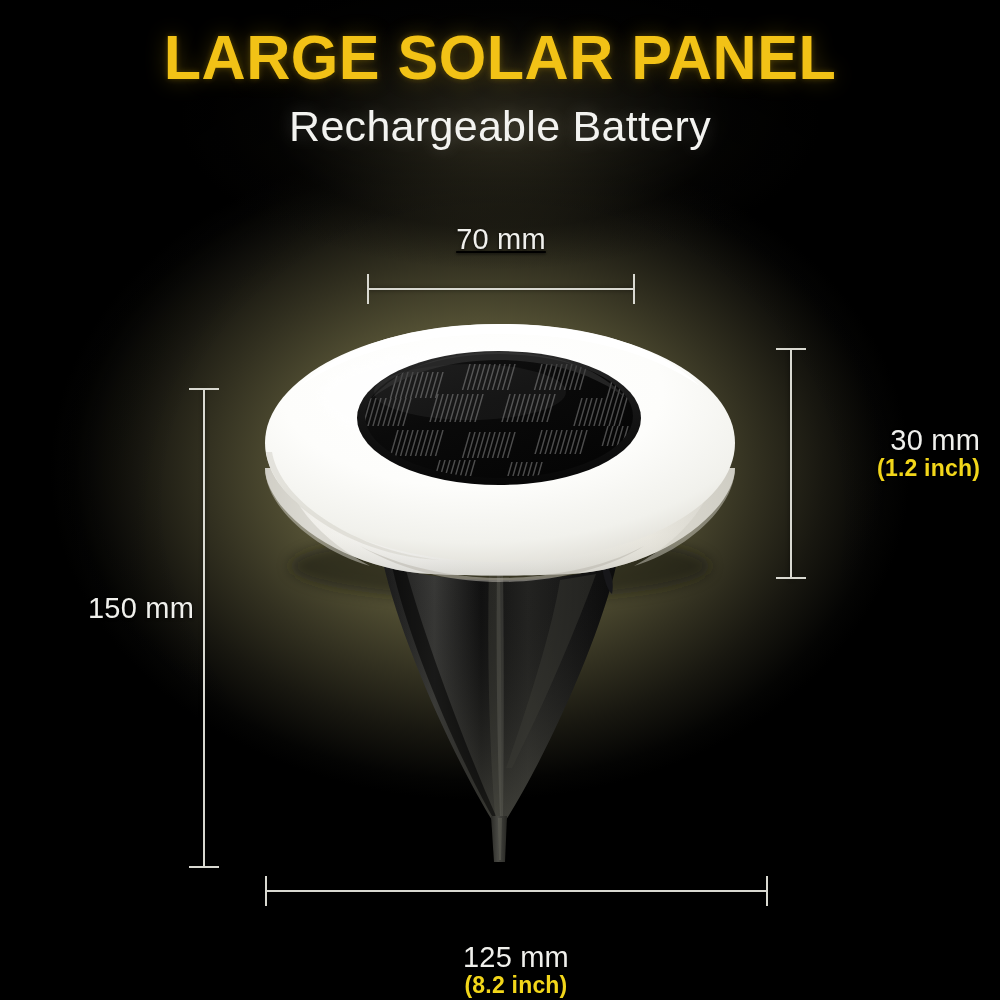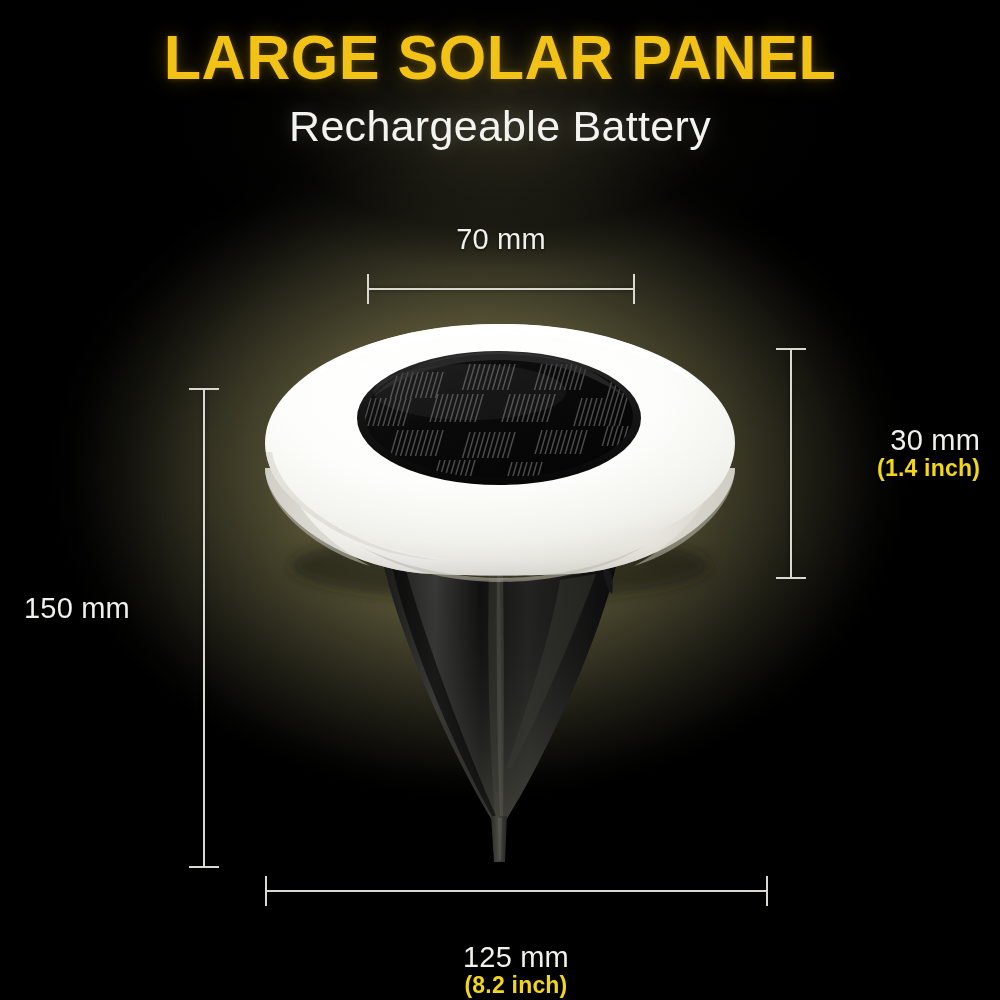--- a/index.html
+++ b/index.html
@@ -457,40 +457,40 @@
       <ellipse cx="470" cy="392" rx="96" ry="28" fill="#ffffff" opacity="0.05"></ellipse>
 
       <path d="M 372,398 C 398,368 444,352 499,352 C 554,352 600,368 626,398 C 594,374 550,360 499,360 C 448,360 404,374 372,398 Z" fill="#3a3a3a" opacity="0.55"></path>
     </g>
   </svg>
 
   <div>
     <div class="dim-line-h" style="left:367px; top:288px; width:268px;"></div>
     <div class="cap-v" style="left:367px; top:274px;"></div>
     <div class="cap-v" style="left:633px; top:274px;"></div>
-    <div class="dim-label" style="left:381px; top:223px; width:240px;">
+    <div class="dim-label" style="left:381px; top:223px; width:240px;text-decoration:underline;">
       <span class="dim-mm">70 mm</span>
     </div>
   </div>
 
   <div>
     <div class="dim-line-v" style="left:790px; top:348px; height:231px;"></div>
     <div class="cap-h" style="left:776px; top:348px;"></div>
     <div class="cap-h" style="left:776px; top:577px;"></div>
     <div class="dim-label" style="left:800px; top:424px; width:180px; text-align:right;">
       <span class="dim-mm">30 mm</span>
-      <span class="dim-in">(1.4 inch)</span>
+      <span class="dim-in">(1.2 inch)</span>
     </div>
   </div>
 
   <div>
     <div class="dim-line-v" style="left:203px; top:388px; height:480px;"></div>
     <div class="cap-h" style="left:189px; top:388px;"></div>
     <div class="cap-h" style="left:189px; top:866px;"></div>
-    <div class="dim-label" style="left:24px; top:592px; width:170px; text-align:left;">
+    <div class="dim-label" style="left:24px; top:592px; width:170px; text-align:right;">
       <span class="dim-mm">150 mm</span>
     </div>
   </div>
 
   <div>
     <div class="dim-line-h" style="left:265px; top:890px; width:503px;"></div>
     <div class="cap-v" style="left:265px; top:876px;"></div>
     <div class="cap-v" style="left:766px; top:876px;"></div>
     <div class="dim-label" style="left:386px; top:903px; width:260px;margin-top:38px;">
       <span class="dim-mm">125 mm</span>

